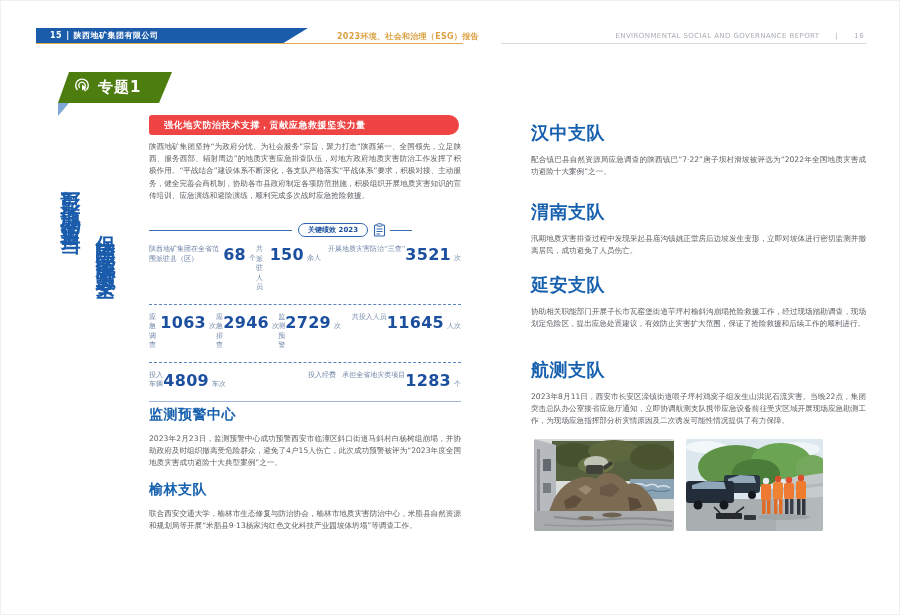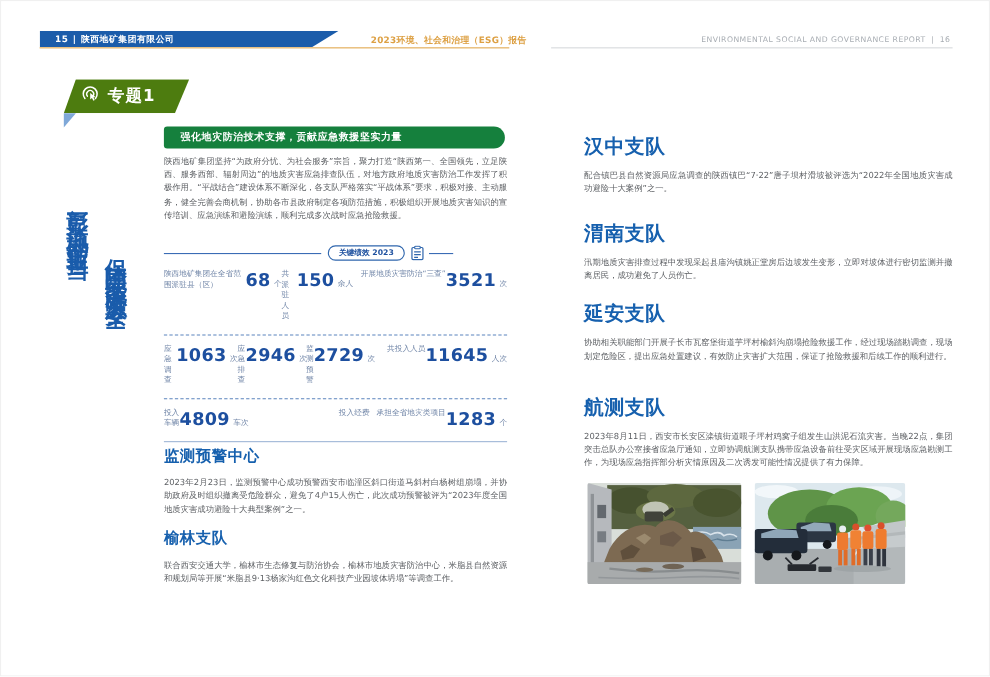--- a/index.html
+++ b/index.html
@@ -10,21 +10,21 @@
     border:1px solid #f0f0f0;
   }
   
   .hdr-banner{
     position:absolute; left:35px; top:27px; width:272px; height:15px;
     background:#1b5caa; clip-path:polygon(0 0,100% 0,91% 100%,0 100%);
     color:#fff; font-size:8px; line-height:15px; padding-left:14px; letter-spacing:.5px;
     display:flex; align-items:center; gap:4px; font-weight:bold;
   }
   .hdr-sub{ position:absolute; left:320px; top:30px; font-size:8px; color:#dda043; font-weight:bold; letter-spacing:.3px;margin-left:16px;}
-  .hdr-right{ position:absolute; right:35px; top:31px; font-size:7px; color:#a8adb3; letter-spacing:.4px; display:flex; gap:5px;}
+  .hdr-right{ position:absolute; right:35px; top:31px; font-size:7px; color:#a8adb3; letter-spacing:.4px; display:flex; gap:16px;}
   .hdr-line-left{ position:absolute; left:35px; top:42px; width:427px; height:1px; background:#e2a94f; }
   .hdr-line-right{ position:absolute; left:500px; top:42px; width:365px; height:1px; background:#d6d9dc; }
   
   .topic{
     position:absolute; left:57px; top:71px; width:114px; height:31px; background:#4d7c0f;
     clip-path:polygon(11px 0,100% 0,calc(100% - 13px) 100%,0 100%);
     display:flex; align-items:center; gap:7px; padding-left:15px; color:#fff;
   }
   .topic-label{ font-size:15px; font-weight:bold; letter-spacing:1px; }
   .topic-fold{
@@ -34,21 +34,21 @@
   
   .vtitle{
     position:absolute; writing-mode:vertical-rl; font-weight:bold; color:#1a5cab;
     font-size:20px; letter-spacing:5px; line-height:1;
   }
   .vtitle.primary{ left:60px; top:173px; }
   .vtitle.secondary{ left:95px; top:218px; }
   
   .lead-banner{
     position:absolute; left:148px; top:114px; width:310px; height:20px;
-    background:#15803d; border-radius:3px 10px 10px 3px;
+    background:#ef4444; border-radius:3px 10px 10px 3px;
     color:#fff; font-size:9px; font-weight:bold; line-height:20px; padding-left:15px; letter-spacing:.6px;
   }
   .intro{
     position:absolute; left:148px; top:140px; width:312px;
     font-size:7.6px; line-height:12.2px; color:#5c5f63; text-align:justify;
   }
   
   .kpi{ position:absolute; left:148px; top:222px; width:312px; }
   .kpi-top{ display:flex; align-items:center; width:263px; height:14px;text-align:center; }
   .kpi-top .line{ flex:1; height:1px; background:#3a6cb5; }

